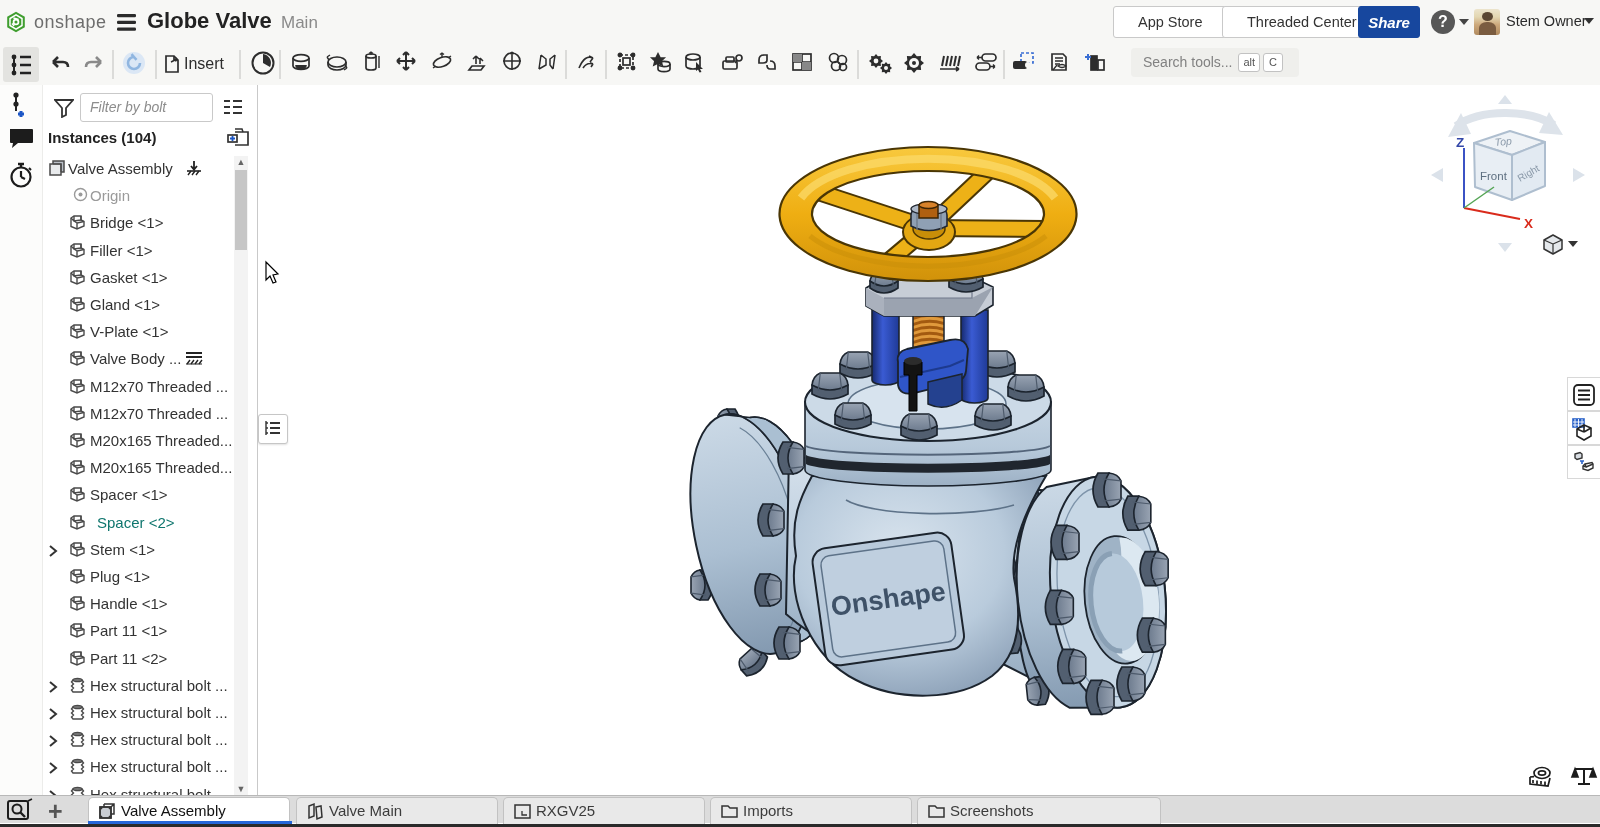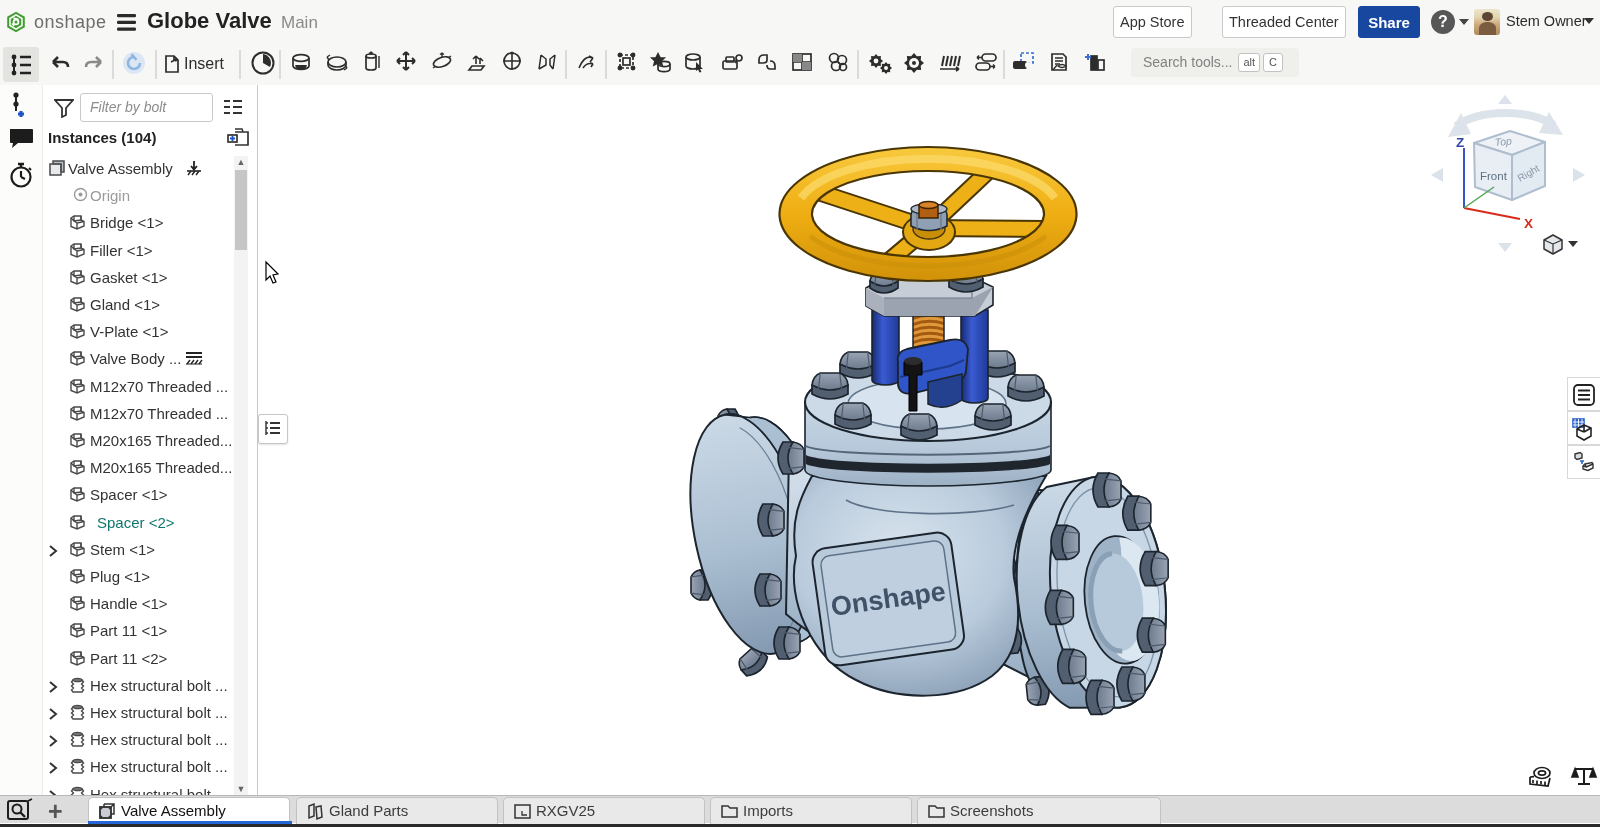--- a/index.html
+++ b/index.html
@@ -9,22 +9,22 @@
 #toolbar { position:absolute; left:42px; top:44px; width:1558px; height:41px; background:#f7f7f5; z-index:5; }
 #railtop { position:absolute; left:0; top:44px; width:42px; height:41px; background:#f7f7f5; z-index:6; }
 #leftrail { position:absolute; left:0; top:85px; width:42px; height:710px; background:#fcfcfb; z-index:6; }
 #leftpanel { position:absolute; left:42px; top:85px; width:216px; height:710px; background:#fff; border-left:1px solid #ececea; border-right:1px solid #c9c9c9; z-index:6; }
 #tabbar { position:absolute; left:0; top:795px; width:1600px; height:28px; background:#dcdcdc; border-top:1px solid #b8b8b8; z-index:7; }
 #bottomstrip { position:absolute; left:0; top:824px; width:1600px; height:3px; background:#2a2a2a; z-index:8; }
 .rbtn { position:absolute; right:0; width:33px; height:34px; background:#fff; border:1px solid #d8d8d8; border-right:none; z-index:6; }
 .logo-text { color:#6d6d6d; font-size:18px; letter-spacing:0.5px; }
 .doc-title { color:#222; font-size:22px; font-weight:bold; }
 .doc-sub { color:#8a8a8a; font-size:17px; }
-.tb-btn { display:inline-flex; align-items:center; justify-content:center; height:32px; border:1px solid #c9c9c9; border-radius:3px; background:#fff; color:#333; font-size:14.5px; padding:0 6px; }
-.share-btn { background:#17479e; color:#fff; border:1px solid #17479e; font-weight:bold; }
+.tb-btn { display:inline-flex; align-items:center; justify-content:center; height:32px; border:1px solid #c9c9c9; border-radius:3px; background:#fff; color:#333; font-size:14.5px; padding:0 24px; }
+.share-btn { background:#17479e; color:#fff; border:1px solid #17479e; font-weight:bold;font-style:italic; }
 .trow { position:absolute; left:0; width:190px; height:27px; font-size:15px; color:#333; white-space:nowrap; }
 .trow .lbl { position:absolute; left:47px; top:4px; }
 .tab { position:absolute; top:1px; height:27px; background:#e9e9e9; border:1px solid #c2c2c2; border-bottom:none; border-radius:5px 5px 0 0; font-size:15px; color:#3c3c3c; }
 .tab .tlbl { position:absolute; left:32px; top:4px; }
 .tab.active { background:#fff; color:#111; }
 svg.abs { position:absolute; }
 </style>
 </head>
 <body>
 <div id="page">
@@ -772,21 +772,21 @@
             <path d="M2,5 L13,5 L13,16 L2,16 Z M2,5 L4,7 M13,5 L11,7 M13,16 L11,14 M2,16 L4,14"></path>
           </svg></span>
         <span class="tlbl">Valve Assembly</span>
         <div style="position:absolute;left:-1px;bottom:0px;width:204px;height:3.5px;background:#2566d8"></div>
       </div>
       <div class="tab" style="left:296px;width:202px">
         <span style="position:absolute;left:9px;top:4px"><svg width="19" height="19" viewBox="0 0 19 19" fill="none" stroke="#333" stroke-width="1.5">
             <path d="M3,4 L8,2 L8,14 L3,16 Z"></path>
             <path d="M10,5 L15,4 L16,15 L11,17 Z"></path>
           </svg></span>
-        <span class="tlbl">Gland Parts</span>
+        <span class="tlbl">Valve Main</span>
       </div>
       <div class="tab" style="left:503px;width:202px">
         <span style="position:absolute;left:9px;top:4px"><svg width="19" height="19" viewBox="0 0 19 19" fill="none" stroke="#333" stroke-width="1.5">
             <rect x="2" y="3" width="15" height="13"></rect>
             <path d="M9,9 L9,13 L14,13" stroke-width="1.3"></path>
           </svg></span>
         <span class="tlbl">RXGV25</span>
       </div>
       <div class="tab" style="left:710px;width:202px">
         <span style="position:absolute;left:9px;top:4px"><svg width="19" height="19" viewBox="0 0 19 19" fill="none" stroke="#333" stroke-width="1.5">

